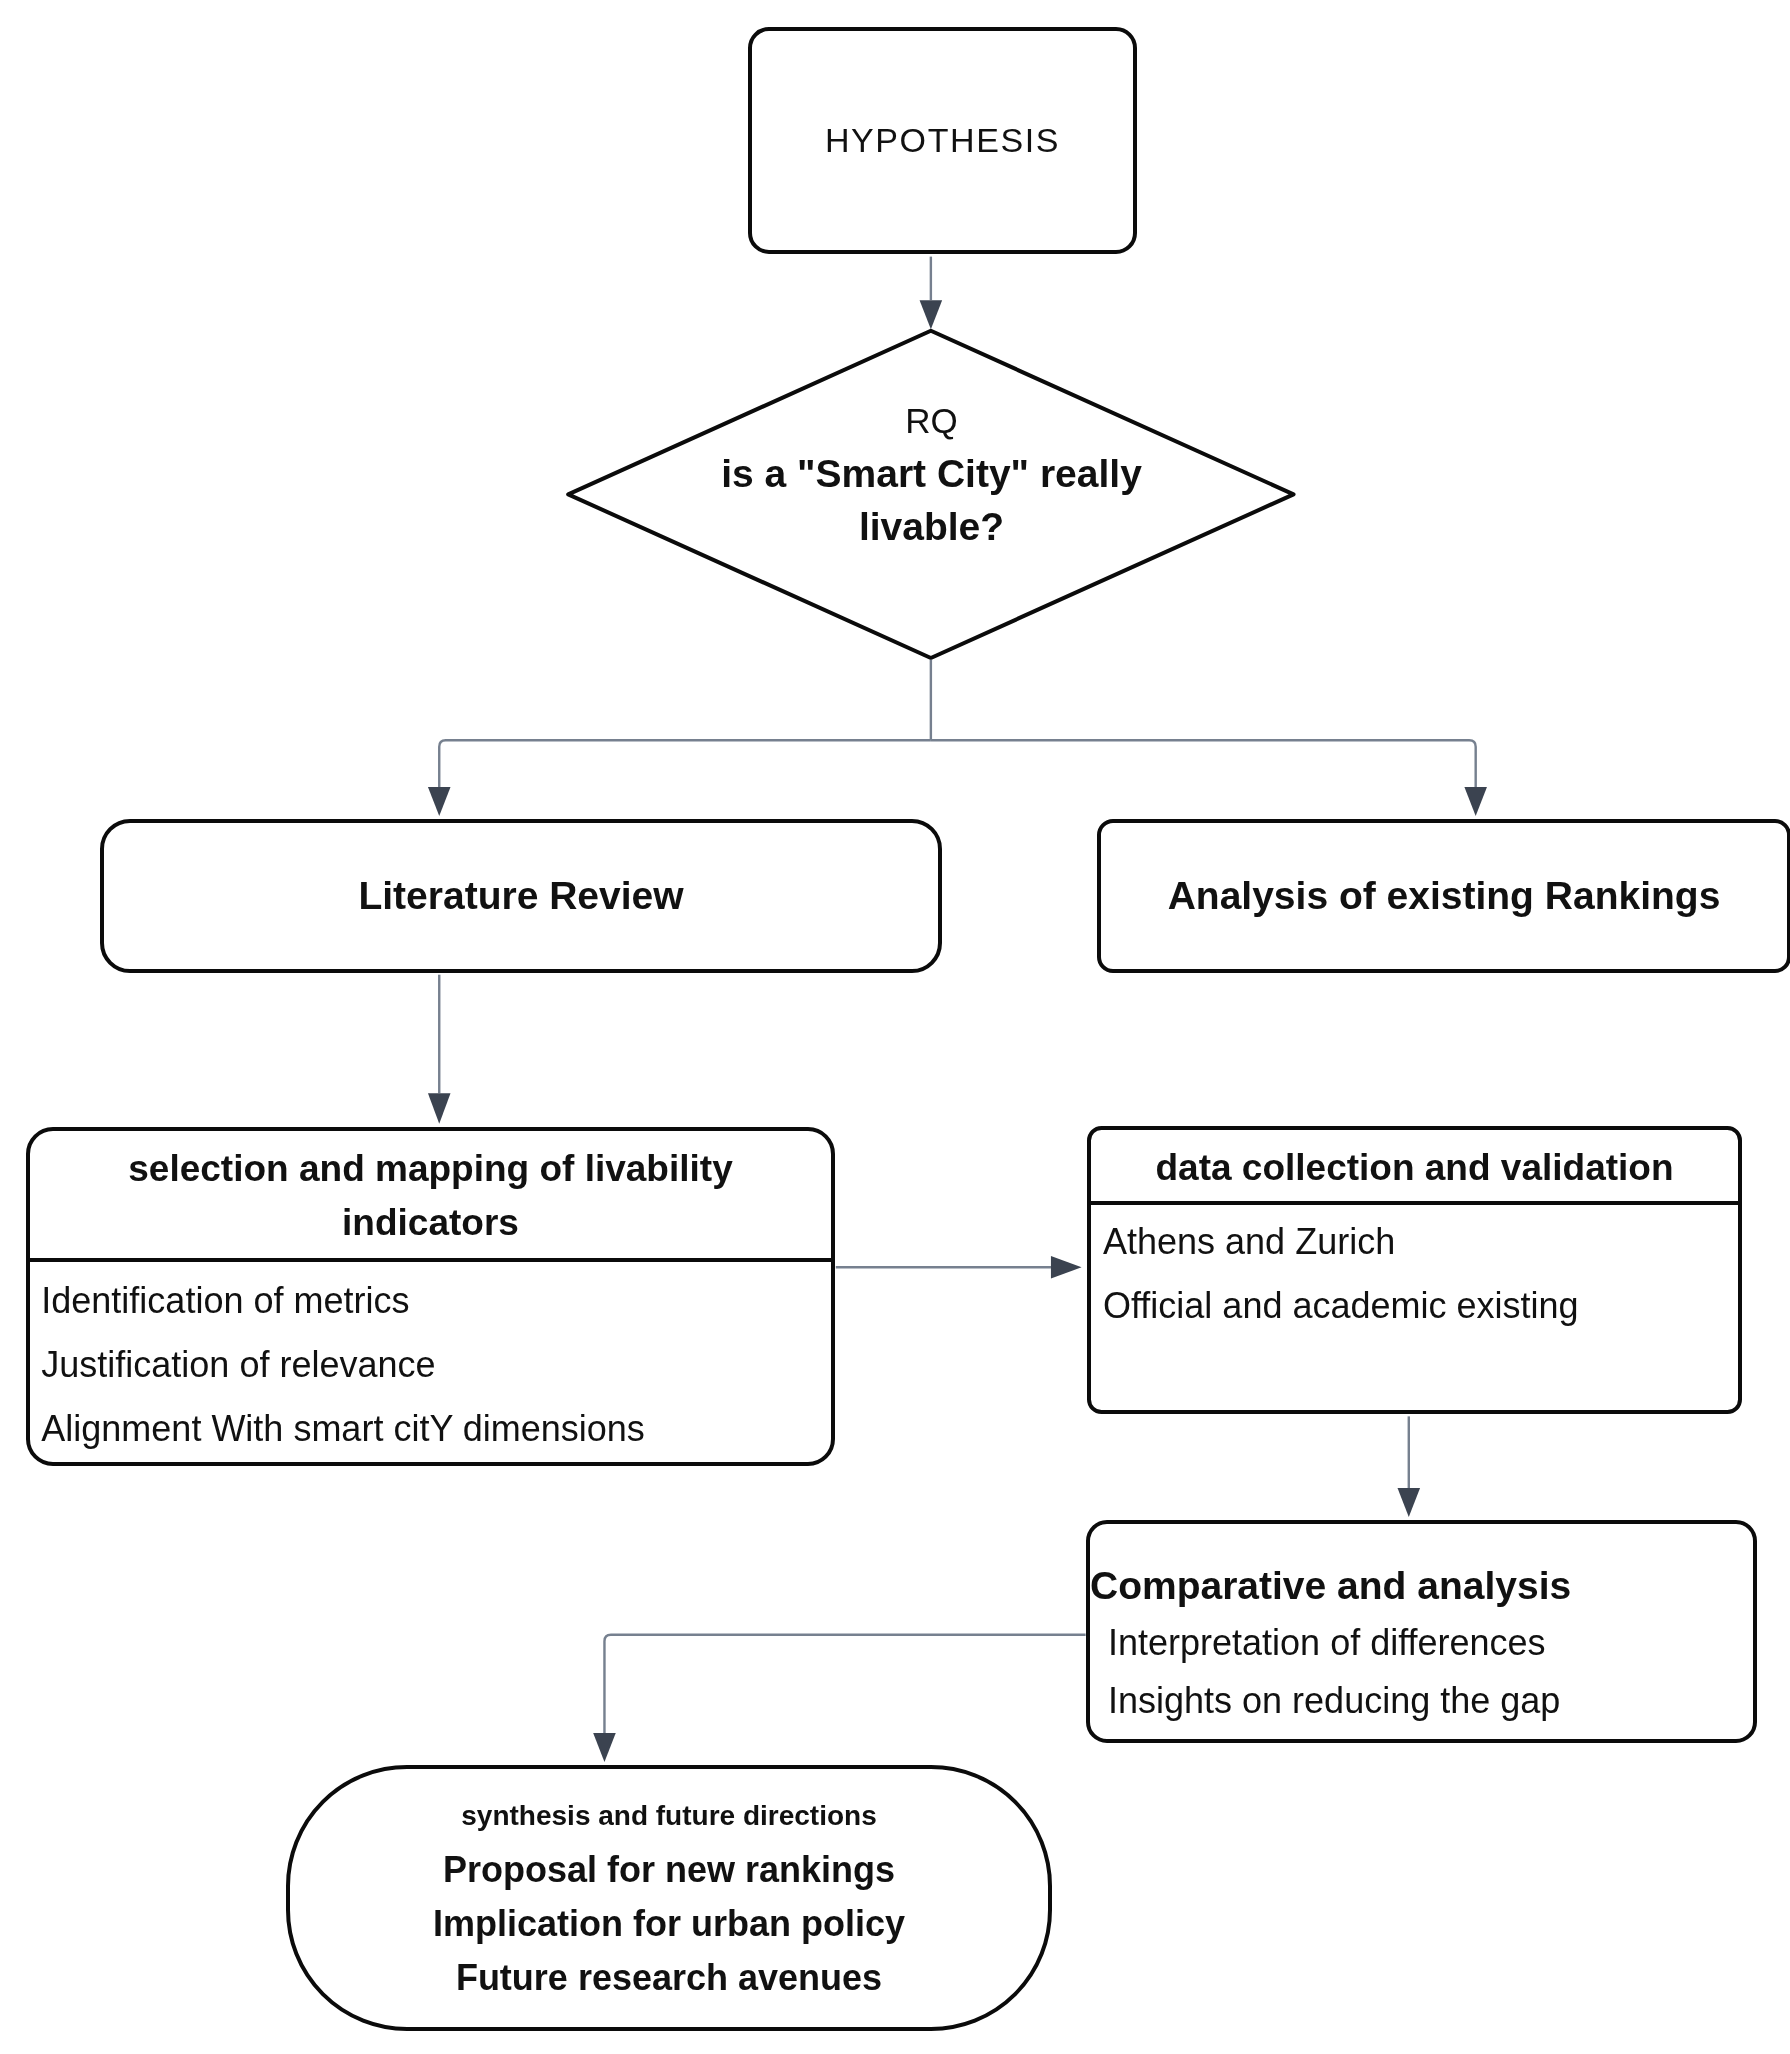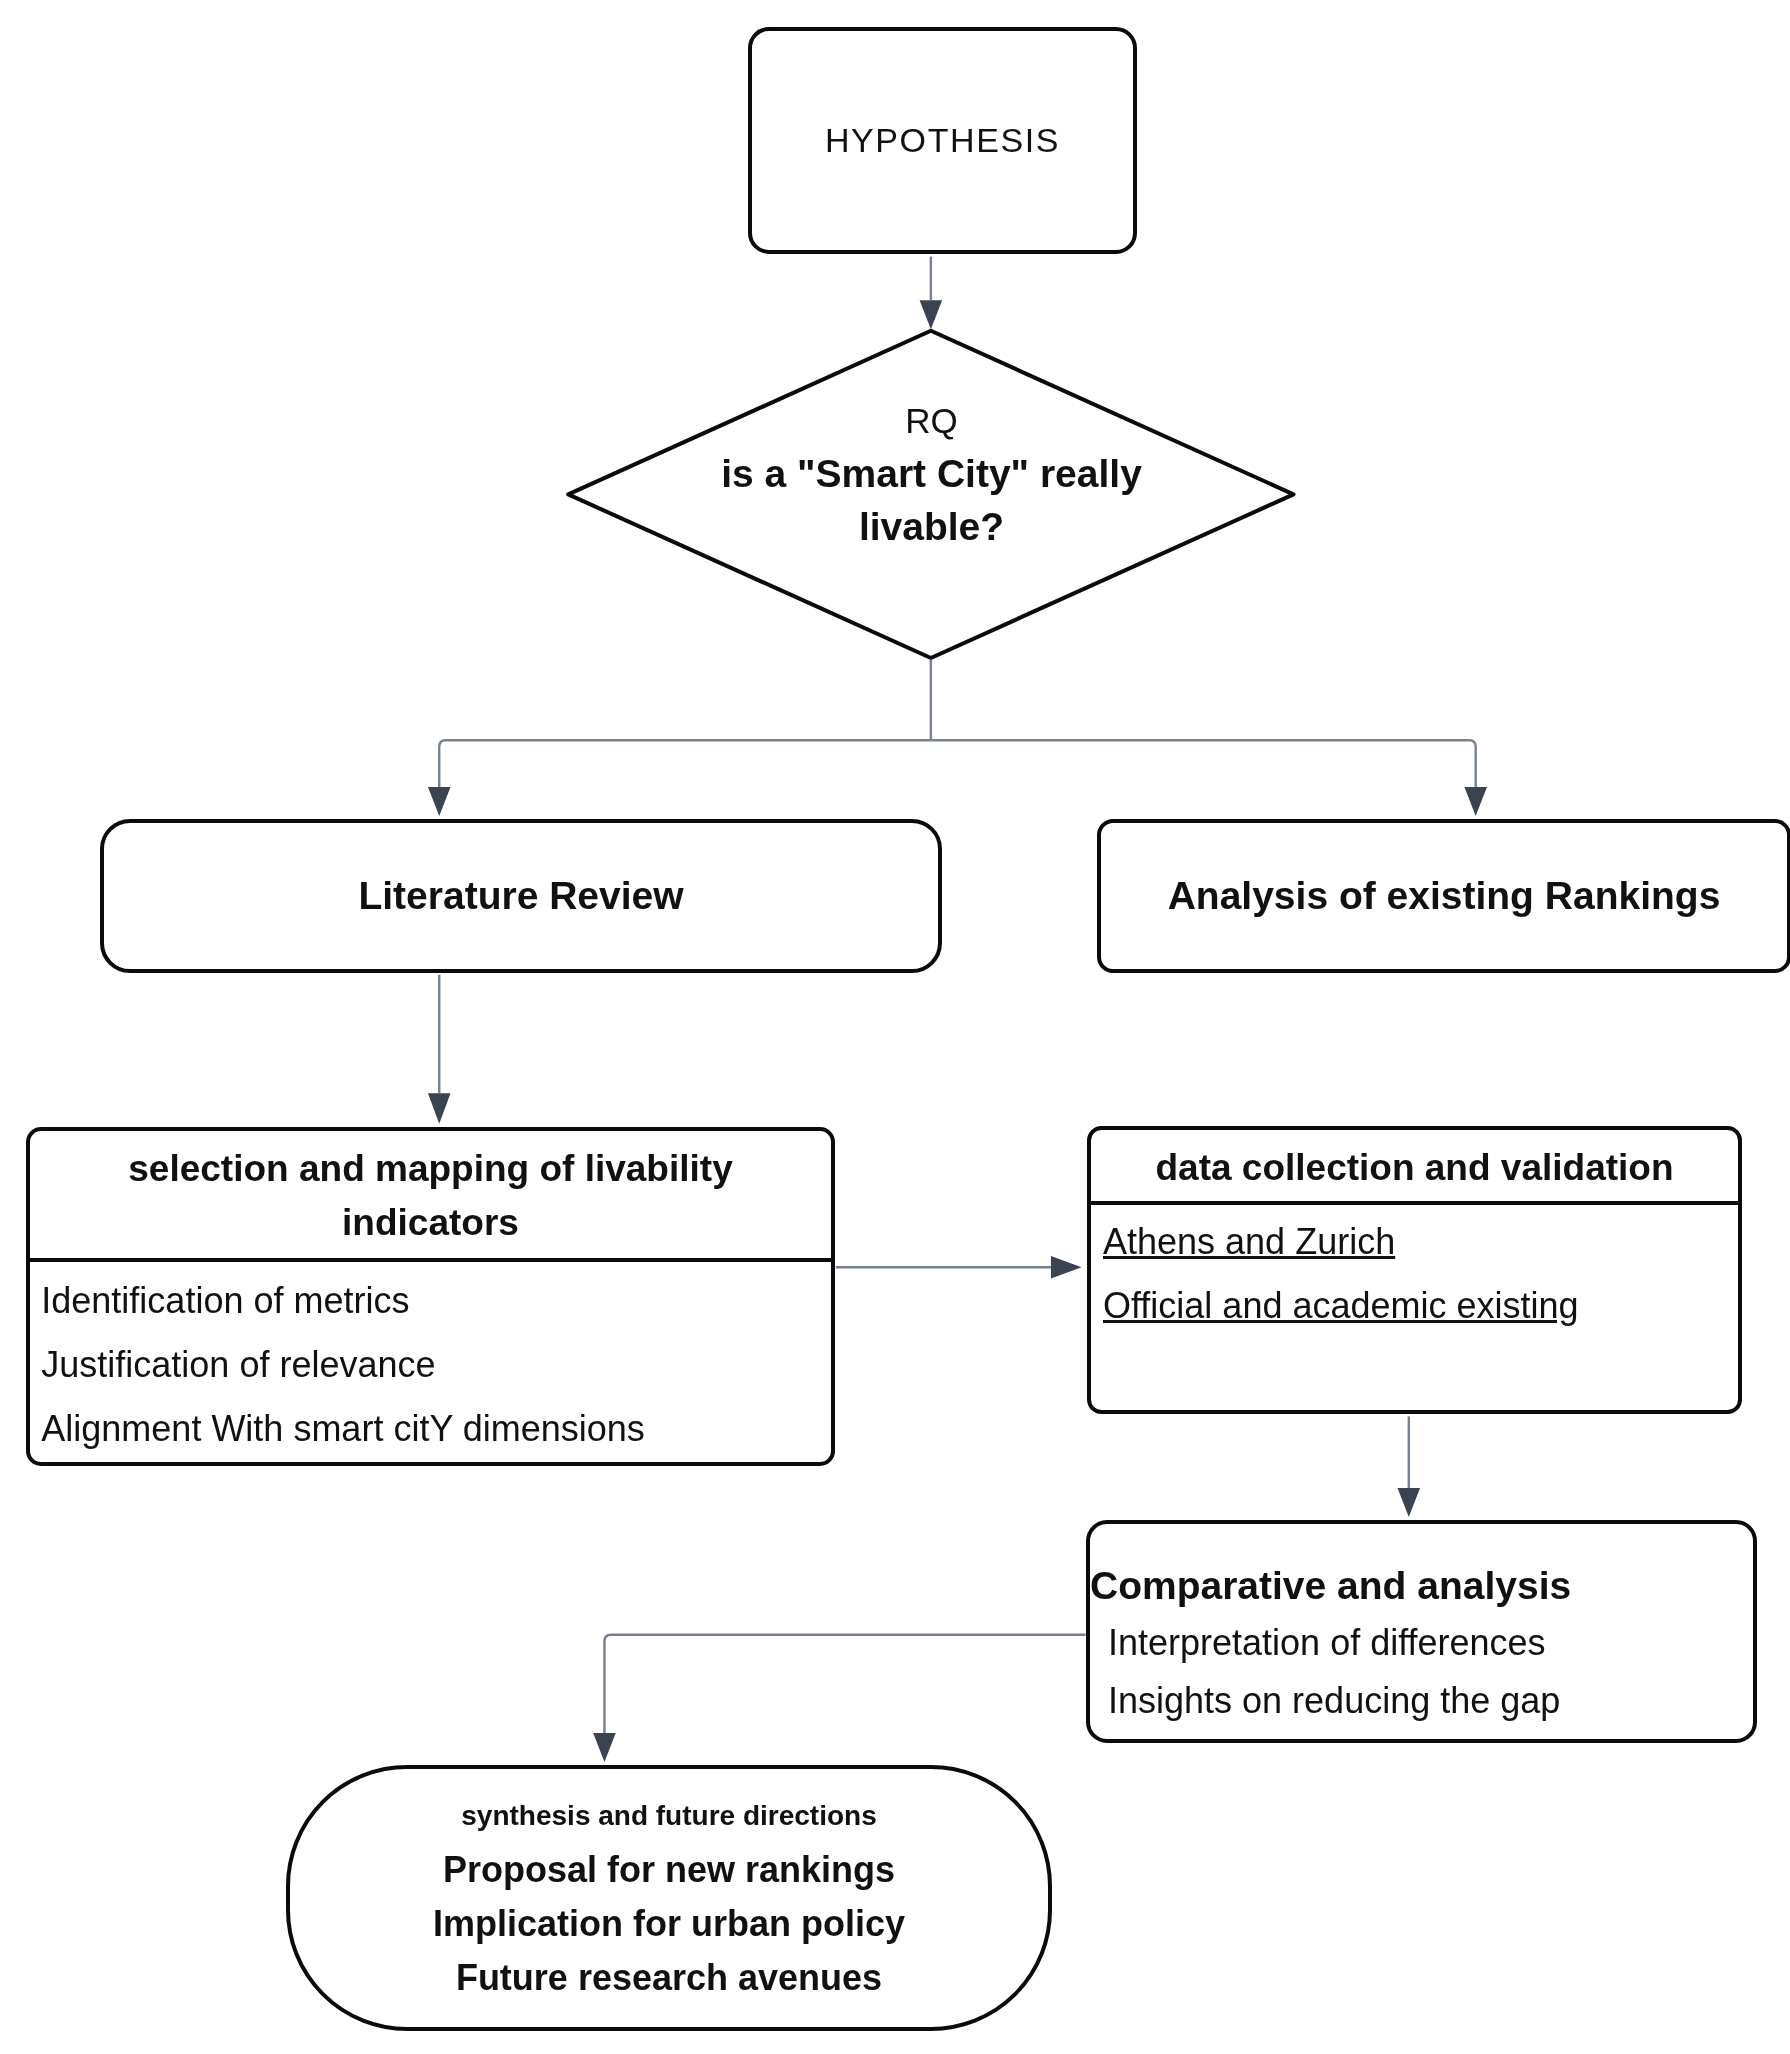--- a/index.html
+++ b/index.html
@@ -52,26 +52,26 @@
     text-align:center;
     font-weight:bold;
     font-size:37px;
     line-height:54px;
     padding:11.3px 6.4px 8px 6.4px;
     border-bottom:4px solid #0b0b0b;
   }
   .box-items { list-style:none; font-size:36px; }
   .box-items li { line-height:64px; white-space:nowrap; }
 
-  #selection { left:26px; top:1127px; width:809px; height:339px; border-radius:15px; }
+  #selection { left:26px; top:1127px; width:809px; height:339px; border-radius:27px; }
   #selection .box-items { padding:6.4px 8px 0 11.3px; }
 
   #datacollection { left:1087px; top:1126px; width:655px; height:288px; border-radius:14.5px; }
   #datacollection .box-header { padding:13px 6.4px 8px 6.4px; line-height:50px; }
-  #datacollection .box-items { padding:4.8px 8px 0 12px;text-decoration:underline; }
+  #datacollection .box-items { padding:4.8px 8px 0 12px; }
 
   #comparative { left:1086px; top:1520px; width:671px; height:223px; border-radius:21px;
                  padding-top:37px; }
   #comparative .comp-title { text-align:left; font-weight:bold; font-size:39px; line-height:50px; }
   #comparative .box-items { padding:3.2px 6.4px 0 18px; }
   #comparative .box-items li { line-height:58px; }
 
   #synthesis { left:286px; top:1765px; width:766px; height:266px; border-radius:121px;
                display:flex; flex-direction:column; align-items:center; justify-content:center;
                text-align:center; }

